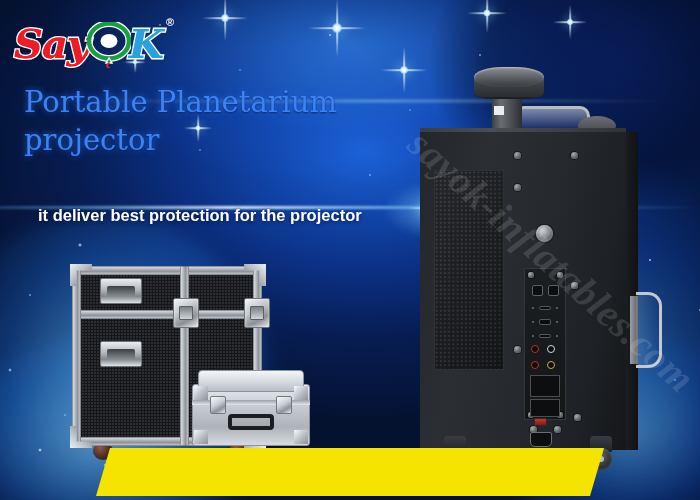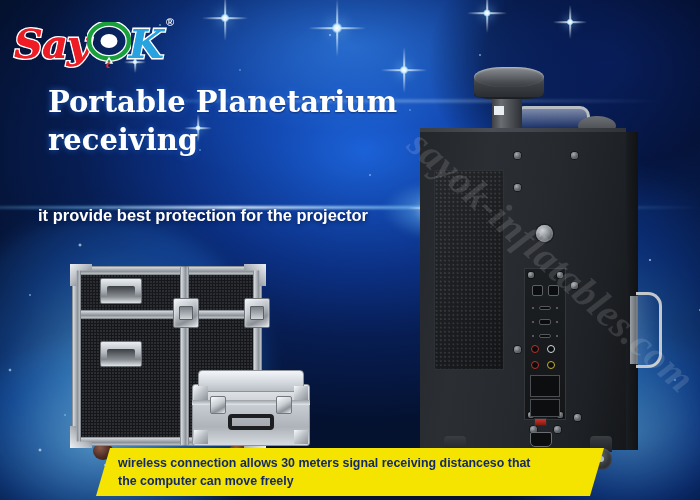--- a/index.html
+++ b/index.html
@@ -132,23 +132,23 @@
   .logo-k-top{
     position:absolute; left:115px; top:6px;
     font-family:"DejaVu Serif", serif; font-weight:bold; font-style:italic;
     font-size:40px; color:#29a3e0;
   }
   .logo-balloon{ position:absolute; left:73px; top:8px; width:44px; height:46px; }
   .logo-reg{ position:absolute; left:152px; top:2px; font-size:11px; color:#ffffff; font-weight:bold; }
 
   
   .title{
-    position:absolute; left:48px; top:83px; width:420px;
-    font-family:"DejaVu Serif", serif; font-weight:bold;
-    font-size:29px; line-height:38px; color:#ffffff;
+    position:absolute; left:24px; top:83px; width:420px;
+    font-family:"DejaVu Serif", serif; font-weight:normal;
+    font-size:29px; line-height:38px; color:#3b82f6;
     text-shadow:0 0 6px rgba(40,110,220,.9), 0 1px 2px rgba(0,20,70,.9);
   }
   .subtitle{
     position:absolute; left:38px; top:198px; width:420px;
     font-family:"Liberation Sans", sans-serif; font-weight:bold;
     font-size:16.5px; line-height:35px; color:#ffffff;
     text-shadow:0 1px 4px rgba(5,25,75,.95);
   }
 
   
@@ -468,25 +468,25 @@
       <path d="M22 41 q-4 3 0 5" fill="none" stroke="#d92b2b" stroke-width="1.8" stroke-linecap="round"></path>
     </svg>
 
     <span class="logo-k">K</span>
     <span class="logo-k-top">K</span>
     <span class="logo-reg">®</span>
   </div>
 
   <div class="title">
     <div>Portable Planetarium</div>
-    <div>receiving</div>
+    <div>projector</div>
   </div>
 
   <div class="subtitle">
-    <div>it provide best protection for the projector</div>
+    <div>it deliver best protection for the projector</div>
   </div>
 
   <div class="cases">
 
     <div class="case-caster" style="left:32px;top:176px;">
         <span class="cf"></span>
         <span class="cw"></span>
       </div>
     <div class="case-caster" style="left:168px;top:176px;">
         <span class="cf"></span>
@@ -603,18 +603,14 @@
     <div class="caster" style="left:168px;top:376px;">
         <span class="fork"></span>
         <span class="wheel"></span>
         <span class="hub"></span>
       </div>
   </div>
 
   <div class="watermark">sayok-inflatables.com</div>
 
   <div class="banner"></div>
-  <div class="banner-text">
-    <div>wireless connection allows 30 meters signal receiving distanceso that</div>
-    <div>the  computer can move freely</div>
-  </div>
 
 </div>
 
 </body></html>

